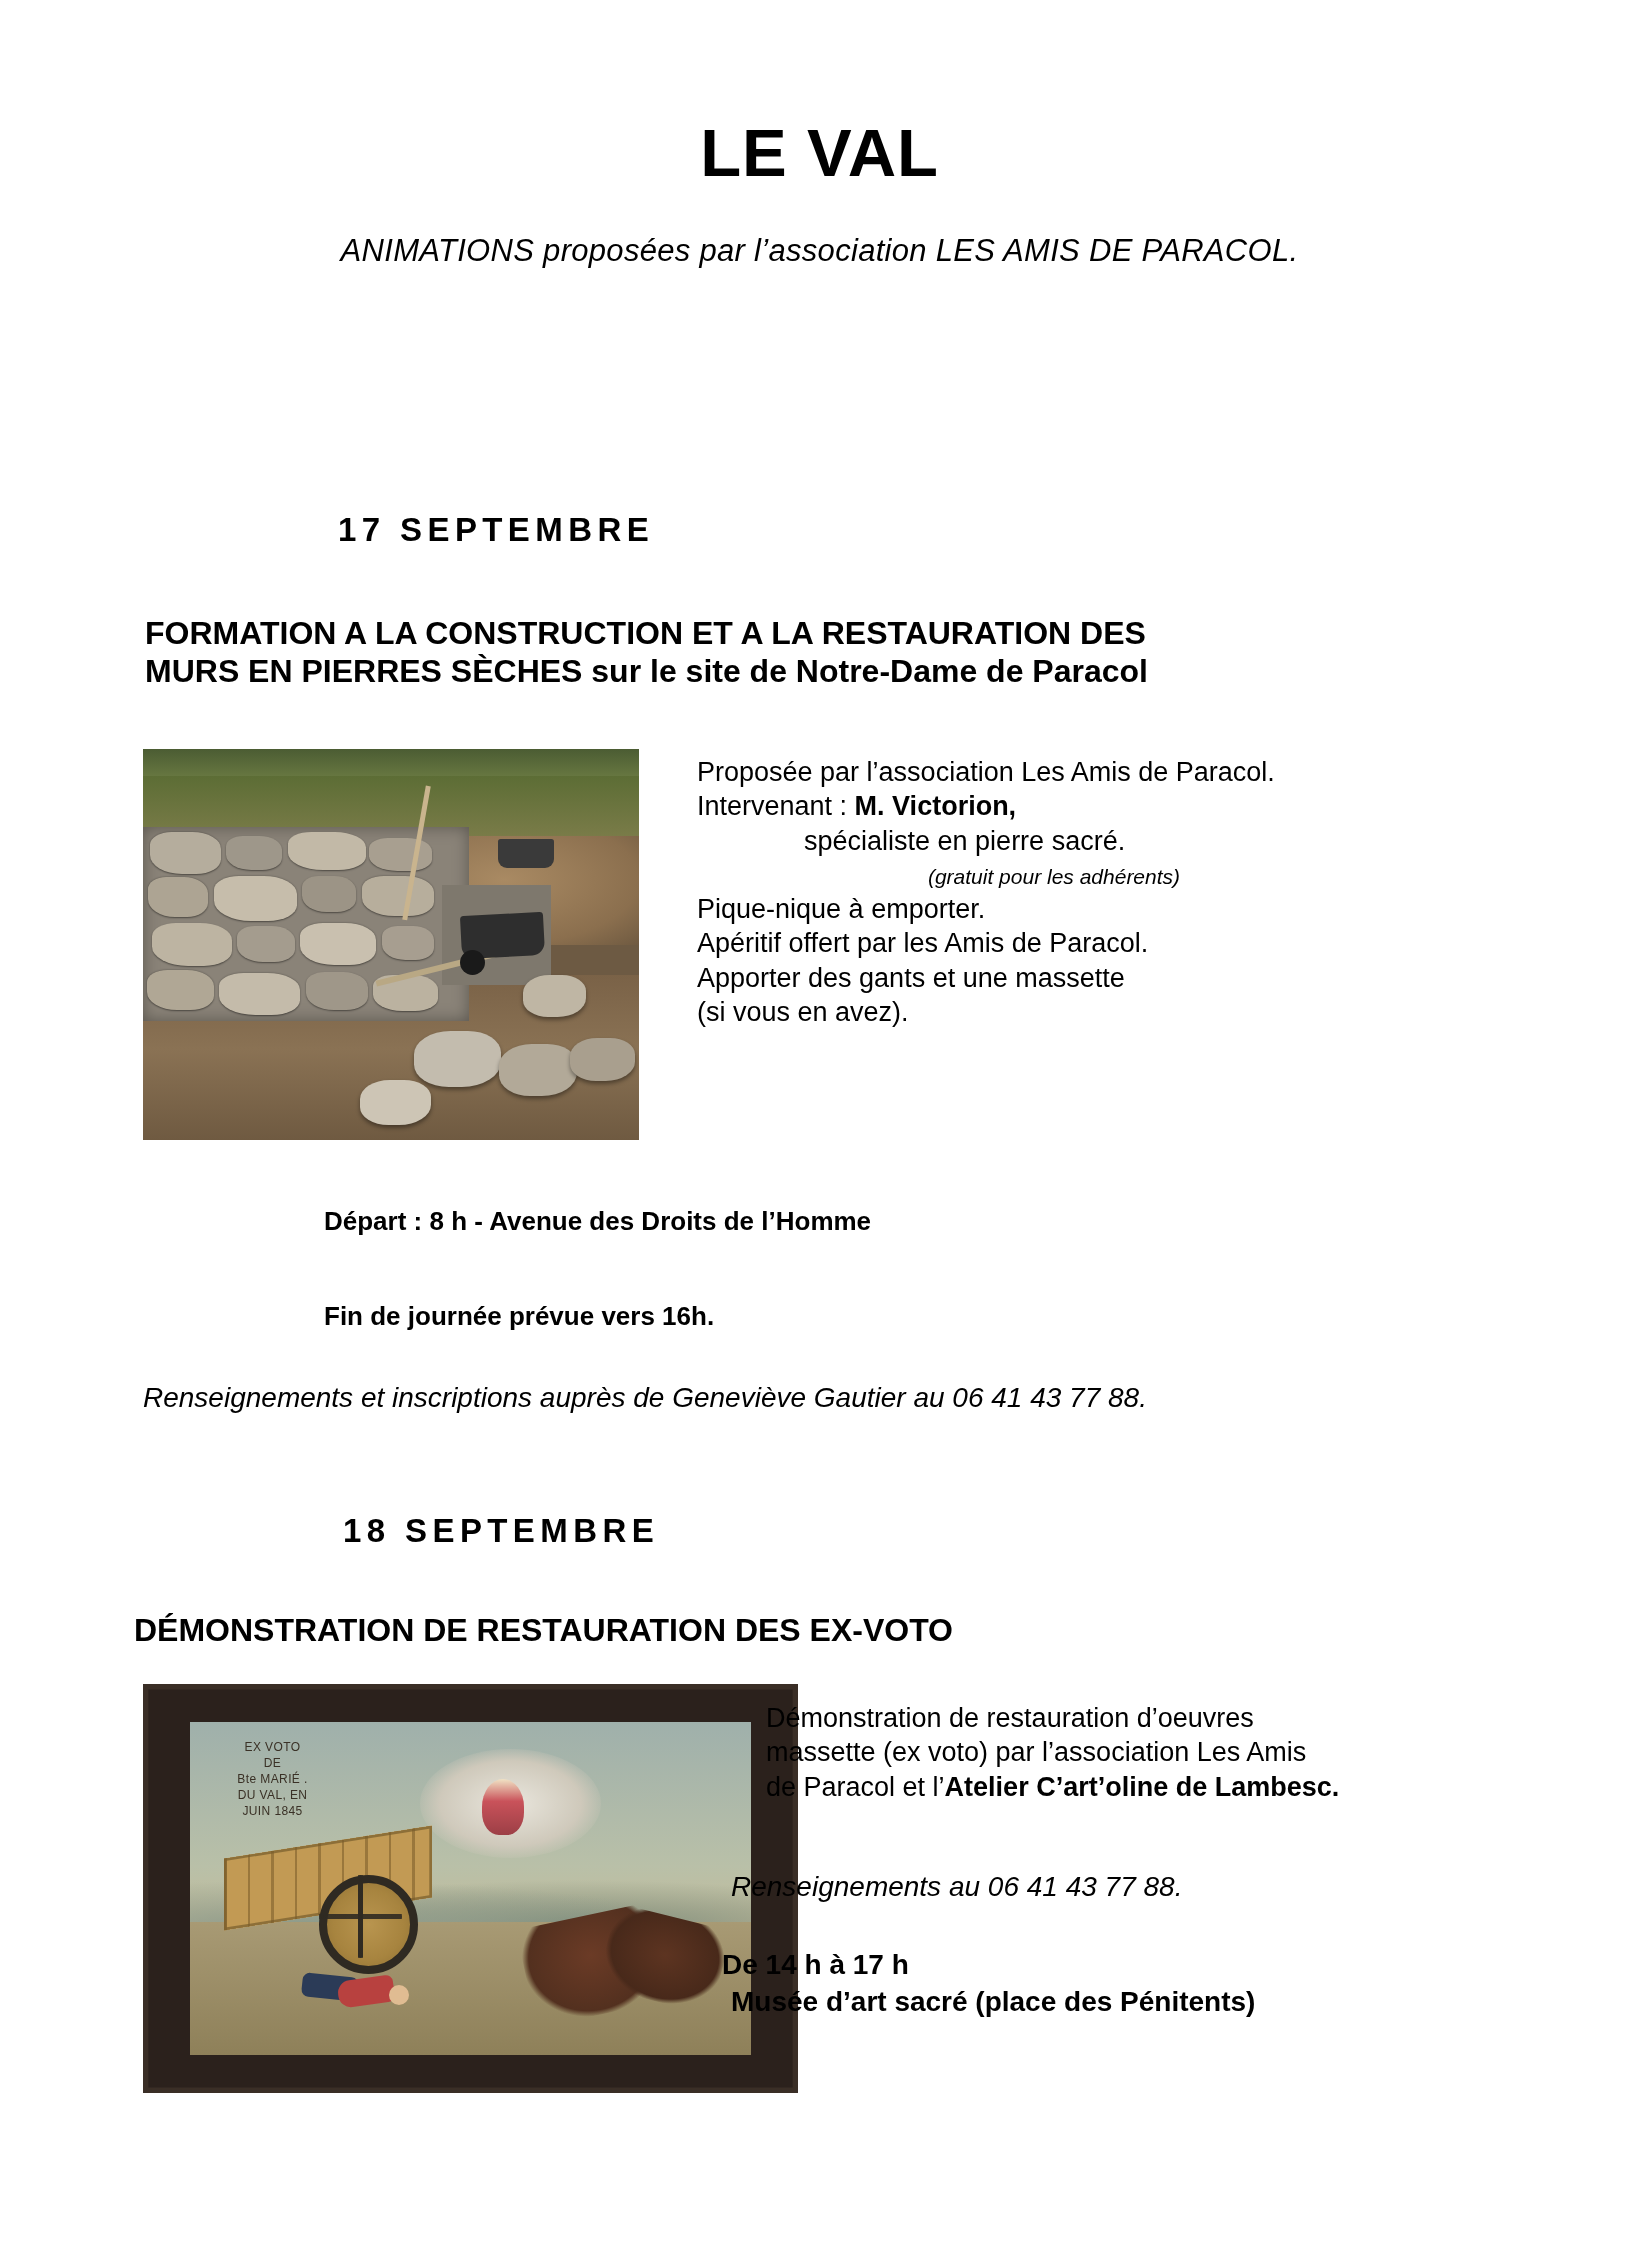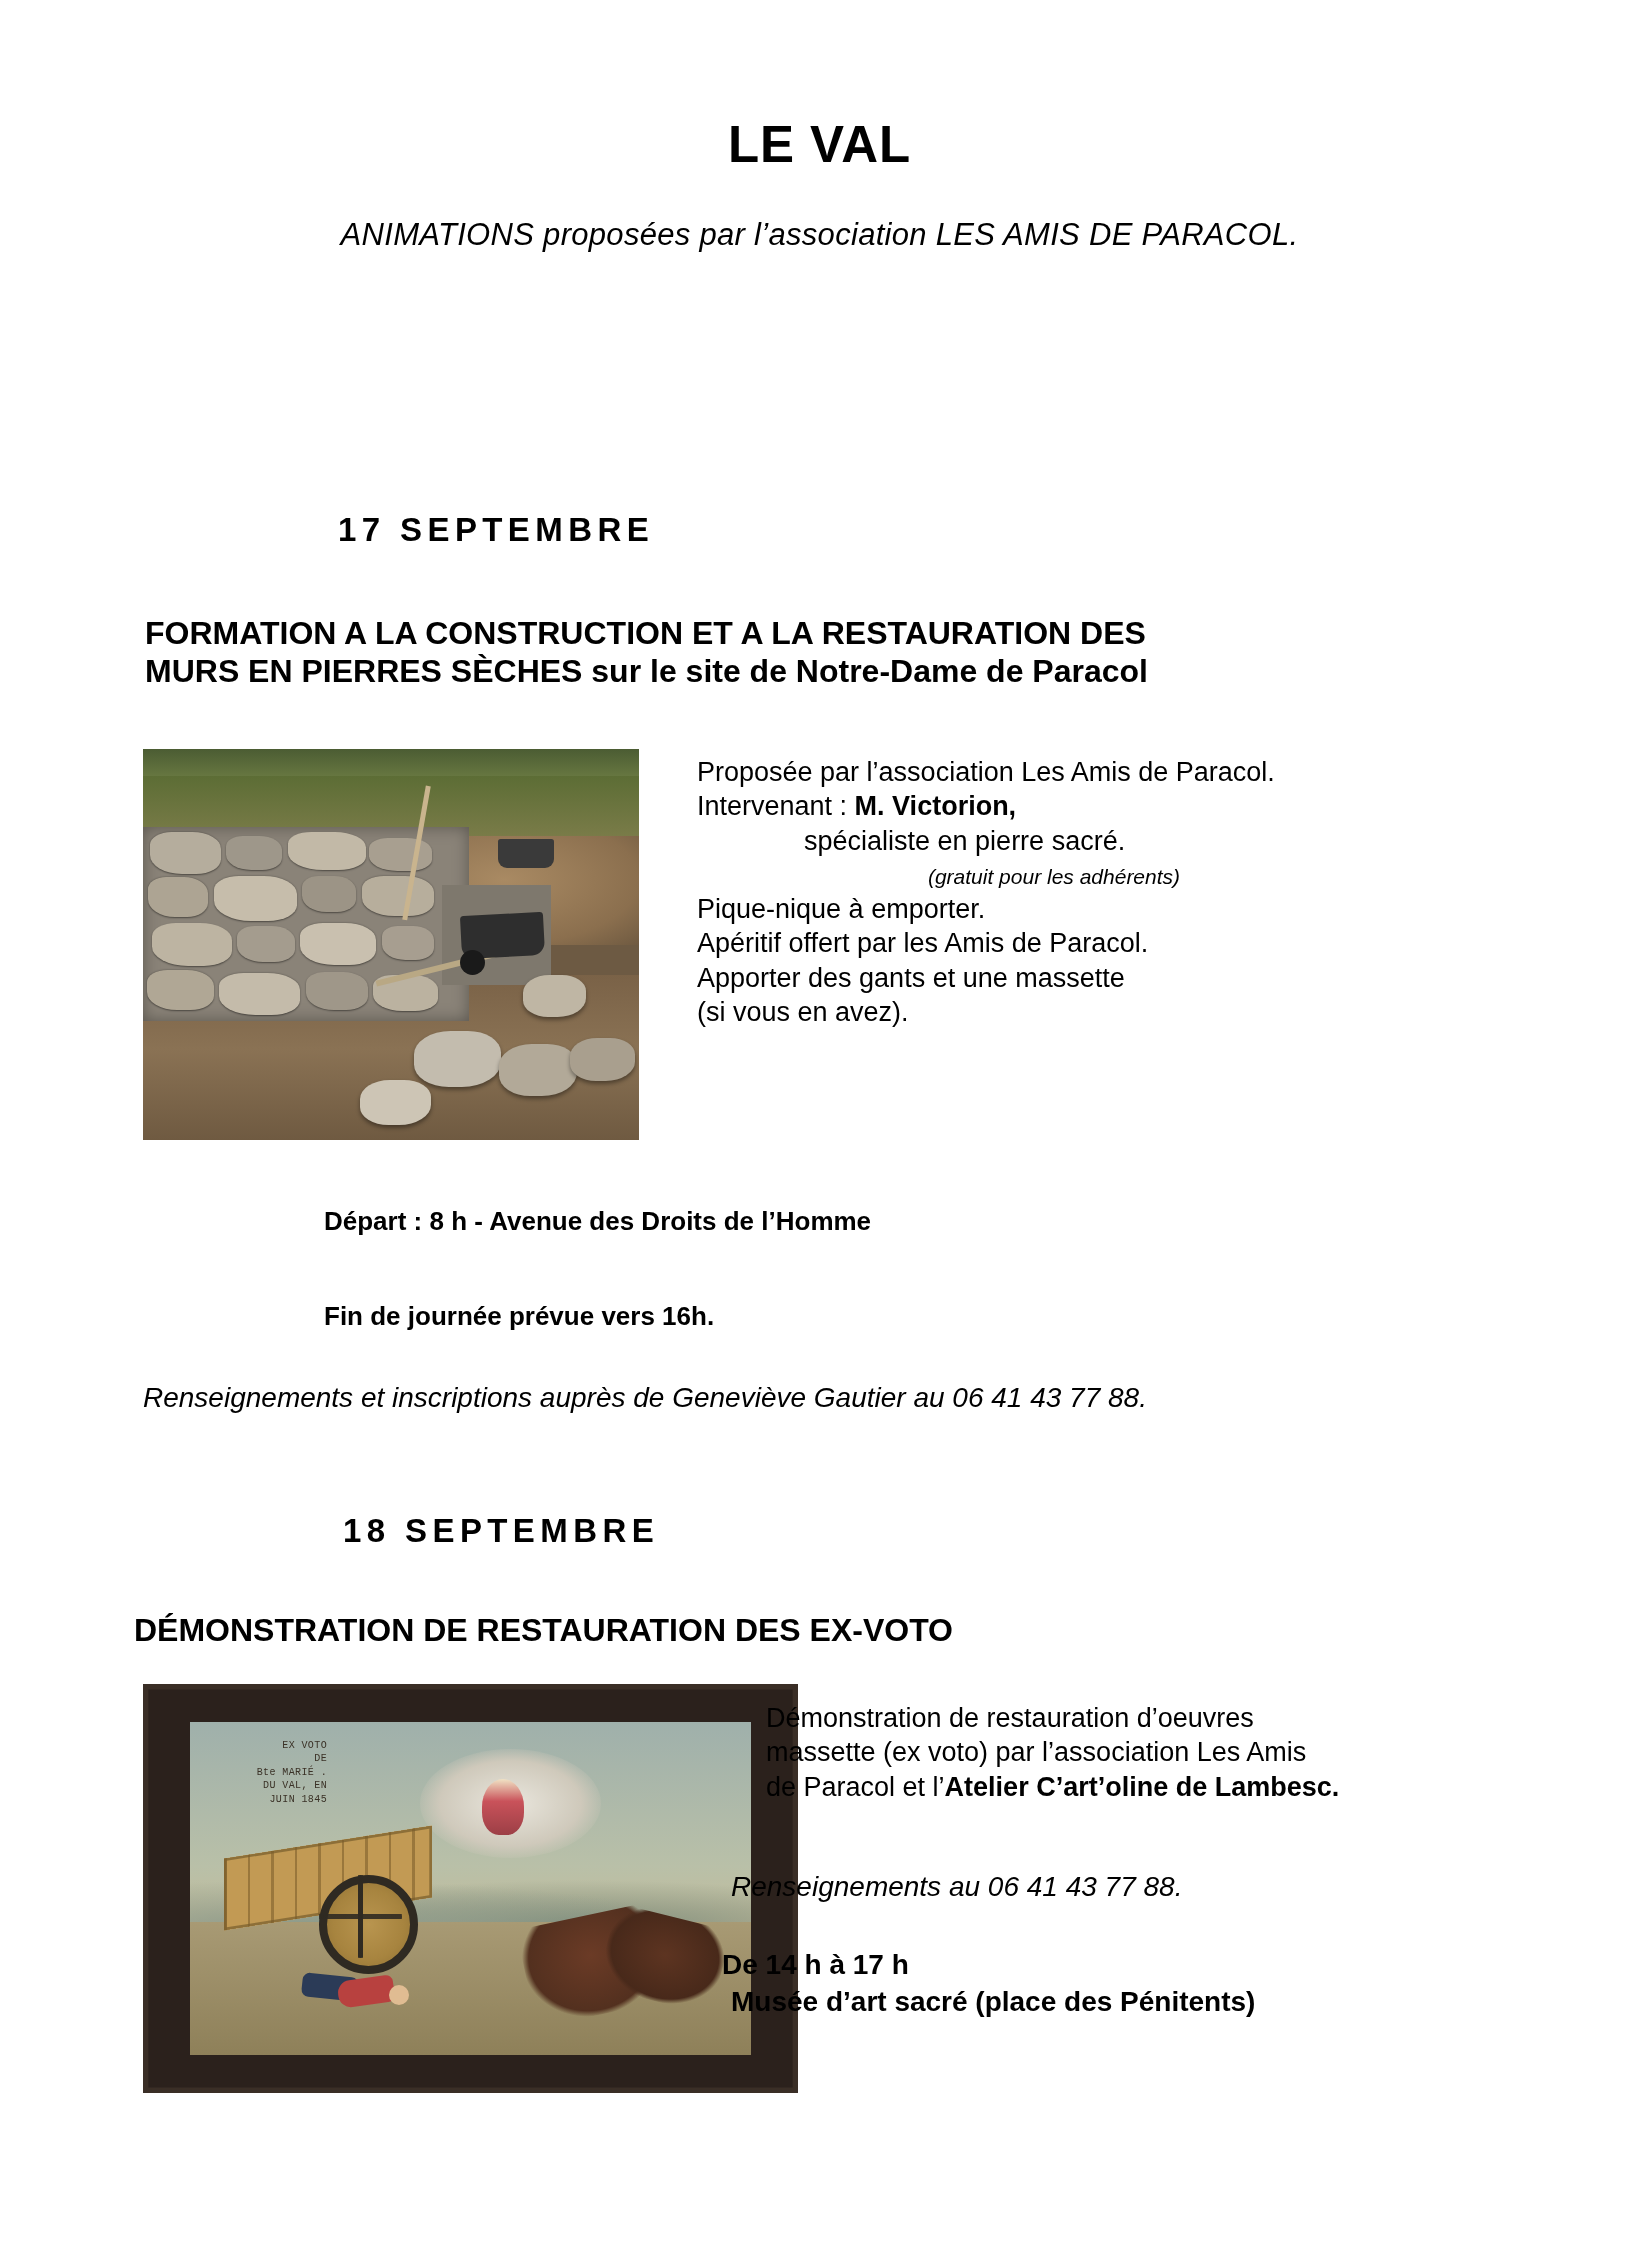--- a/index.html
+++ b/index.html
@@ -16,21 +16,21 @@
     width: 1639px;
     height: 2259px;
     margin: 0 auto;
     background: #ffffff;
     overflow: hidden;
   }
 
   
   .title-main {
     text-align: center;
-    font-size: 51px;
+    font-size: 67px;
     font-weight: bold;
     letter-spacing: 0.9px;
     margin: 0;
     padding-top: 119px;
     line-height: 1.0;
   }
   .title-sub {
     text-align: center;
     font-size: 46px;
     font-weight: bold;
@@ -258,25 +258,25 @@
     transform: rotate(-12deg);
   }
   .ph2 .horse2 {
     position:absolute; right: 5%; bottom: 16%; width: 118px; height: 86px;
     background:
       radial-gradient(ellipse at 50% 45%, #5d3421 0%, #48291a 65%, rgba(72,41,26,0) 72%);
     transform: rotate(14deg);
   }
   .ph2 .votetext {
     position:absolute; left: 5%; top: 5%;
-    font-family: Liberation Mono, monospace;
-    font-size: 10px;
+    font-family: Liberation Sans, sans-serif;
+    font-size: 12px;
     line-height: 1.35;
     color: #3a3126;
-    text-align: right;
+    text-align: center;
     width: 109px;
     letter-spacing: 0.4px;
   }
 </style>
 </head>
 <body>
 
 <div class="page">
 
   <h1 class="title-main">LE VAL</h1>

